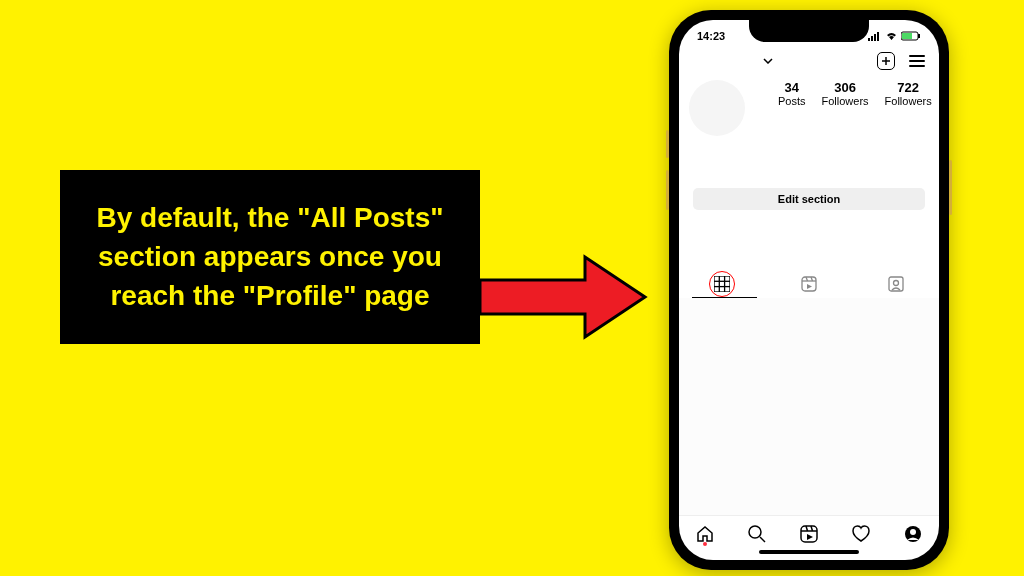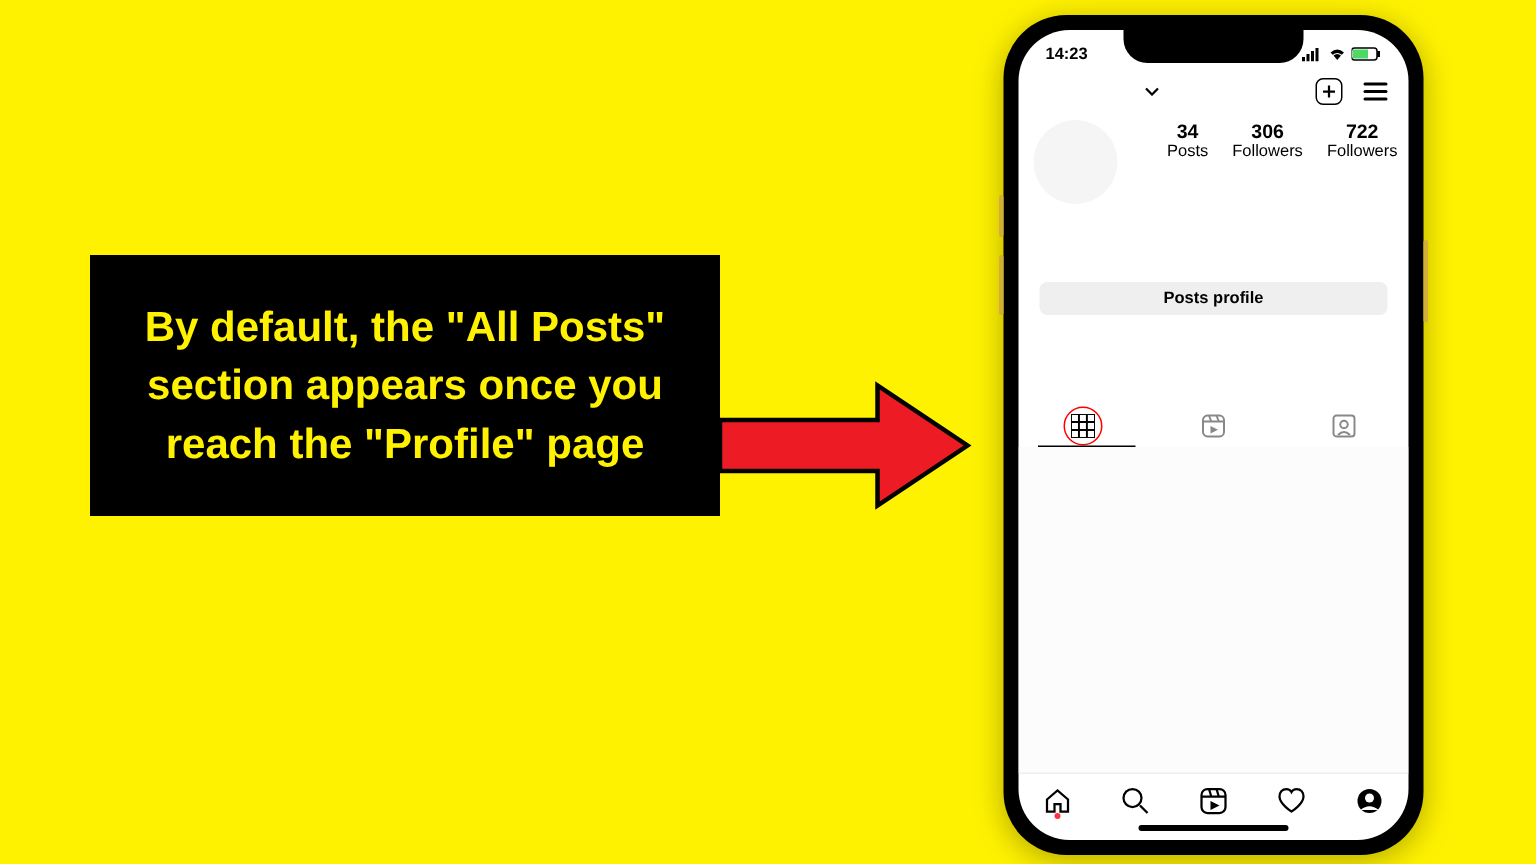--- a/index.html
+++ b/index.html
@@ -325,21 +325,21 @@
         <div class="stat">
           <div class="stat-num">722</div>
           <div class="stat-label">Followers</div>
         </div>
       </div>
     </div>
 
     <div class="bio-area"></div>
 
     <div class="edit-profile-btn">
-      <span>Posts profile</span>
+      <span>Edit section</span>
     </div>
 
     <div class="highlights-area"></div>
 
     <div class="content-tabs">
       <div class="tab-icon">
         <div class="grid-icon-highlight"></div>
         <svg width="16" height="16" viewBox="0 0 16 16">
             <rect x="0" y="0" width="16" height="16" fill="none" stroke="#000" stroke-width="1.3"></rect>
             <line x1="5.3" y1="0" x2="5.3" y2="16" stroke="#000" stroke-width="1.3"></line>

